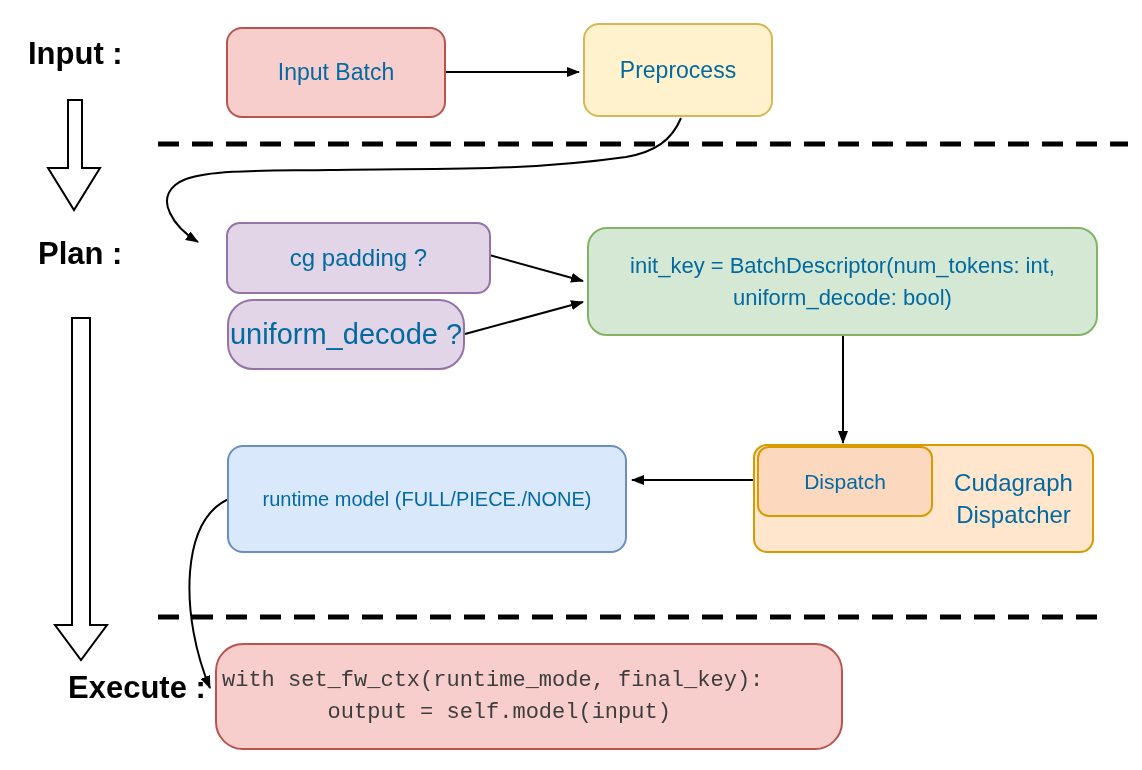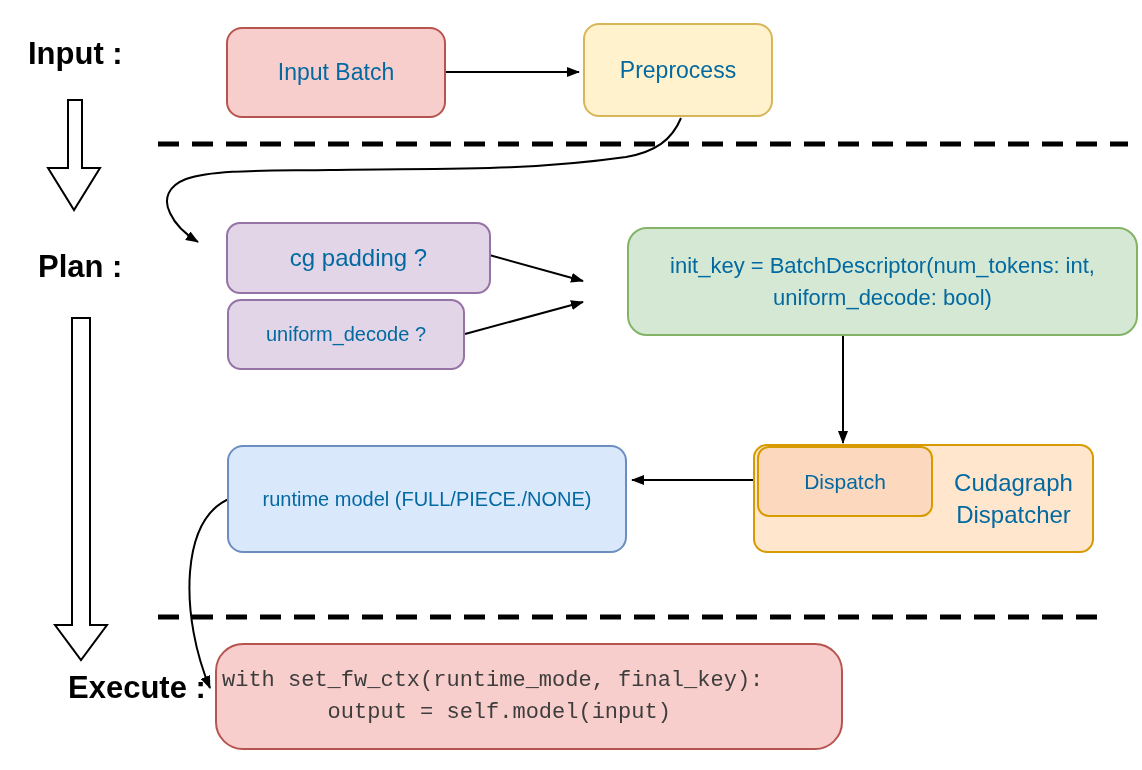--- a/index.html
+++ b/index.html
@@ -52,40 +52,40 @@
     <line x1="465" y1="334" x2="583" y2="302" stroke="#000" stroke-width="2" marker-end="url(#ah)"></line>
 
     <line x1="843" y1="336" x2="843" y2="443" stroke="#000" stroke-width="2" marker-end="url(#ah)"></line>
 
     <line x1="753" y1="480" x2="632" y2="480" stroke="#000" stroke-width="2" marker-end="url(#ah)"></line>
 
     <path d="M 231 498 C 206 508, 193 535, 190 572 C 187 612, 196 655, 210 688" fill="none" stroke="#000" stroke-width="2" marker-end="url(#ah)"></path>
   </svg>
 
   <div class="section-label" style="left:28px; top:36px;">Input :</div>
-  <div class="section-label" style="left:38px; top:236px;margin-top:13px;">Plan :</div>
+  <div class="section-label" style="left:38px; top:236px;">Plan :</div>
   <div class="section-label" style="left:27px; top:670px;margin-left:41px;">Execute :</div>
 
   <div class="node" style="left: 226px; top: 27px; width: 220px; height: 91px; border-radius: 16px; font-size: 23px; background-color: rgb(248, 206, 204); border-color: rgb(184, 84, 80);">
     <span>Input Batch</span>
   </div>
 
   <div class="node" style="left: 583px; top: 23px; width: 190px; height: 94px; border-radius: 16px; font-size: 23px; background-color: rgb(255, 242, 204); border-color: rgb(214, 182, 86);">
     <span>Preprocess</span>
   </div>
 
   <div class="node" style="left: 226px; top: 222px; width: 265px; height: 72px; border-radius: 14px; font-size: 24px; background-color: rgb(225, 213, 231); border-color: rgb(150, 115, 166);">
     <span>cg padding ?</span>
   </div>
 
-  <div class="node" style="left: 227px; top: 299px; width: 238px; height: 71px; border-radius: 14px; font-size: 20px; background-color: rgb(225, 213, 231); border-color: rgb(150, 115, 166);">
+  <div class="node" style="left: 227px; top: 299px; width: 238px; height: 71px; border-radius: 26px; font-size: 29px; background-color: rgb(225, 213, 231); border-color: rgb(150, 115, 166);">
     <span>uniform_decode ?</span>
   </div>
 
-  <div class="node" style="left: 587px; top: 227px; width: 511px; height: 109px; border-radius: 20px; font-size: 22px; line-height: 32px; background-color: rgb(213, 232, 212); border-color: rgb(130, 179, 102); margin-left: 40px;">
+  <div class="node" style="left: 587px; top: 227px; width: 511px; height: 109px; border-radius: 20px; font-size: 22px; line-height: 32px; background-color: rgb(213, 232, 212); border-color: rgb(130, 179, 102);">
     <div>
       <span class="bl">init_key = BatchDescriptor(num_tokens: int,</span>
       <span class="bl">uniform_decode: bool)</span>
     </div>
   </div>
 
   <div class="node" style="left: 753px; top: 444px; width: 341px; height: 109px; border-radius: 14px; background-color: rgb(255, 230, 204); border-color: rgb(215, 155, 0);">
   </div>
   <div class="node" style="left:933px; top:444px; width:161px; height:109px; border:none; background:transparent; font-size:24px; line-height:32px; z-index:3;">
     <div>

